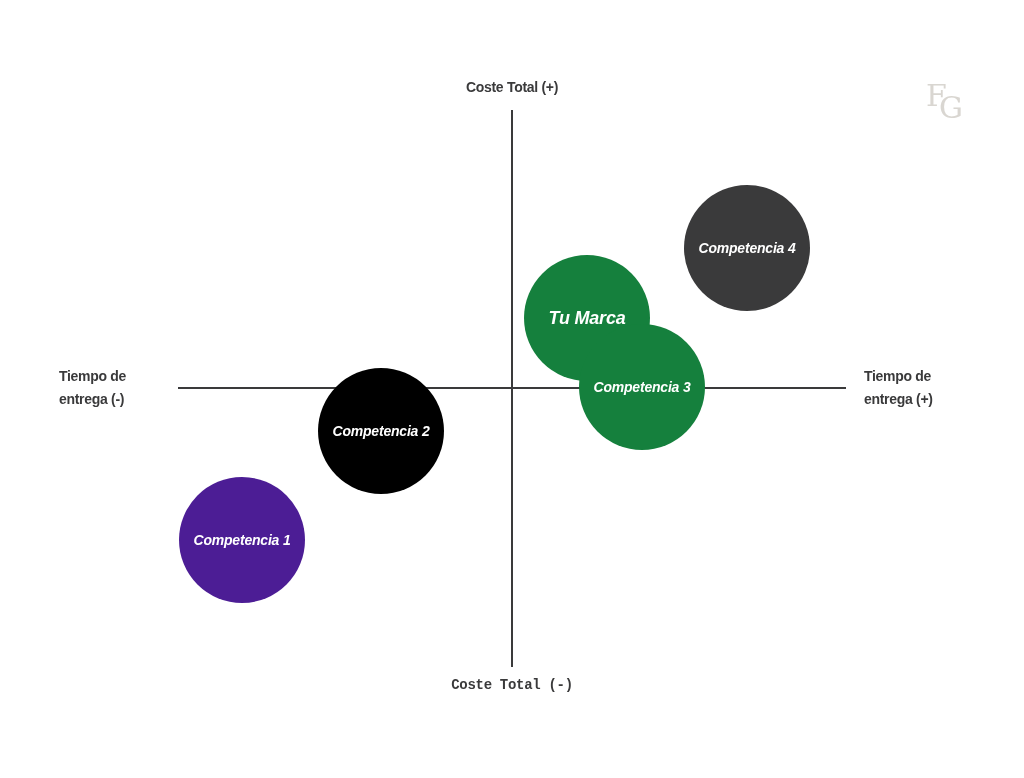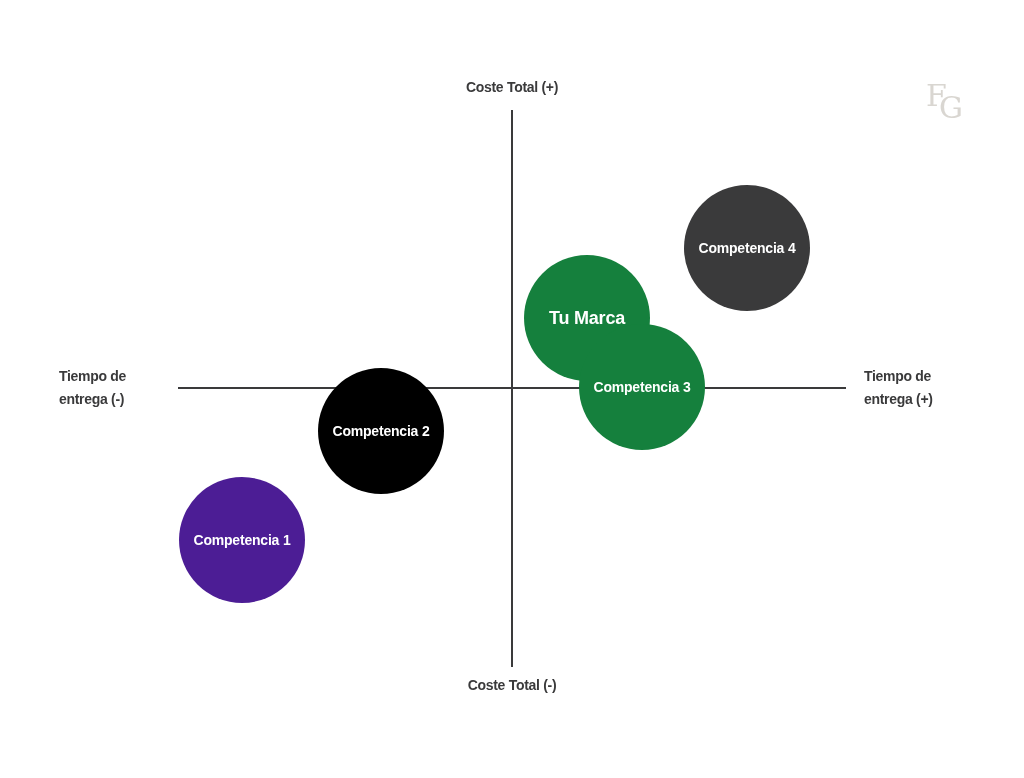--- a/index.html
+++ b/index.html
@@ -2,27 +2,27 @@
 <html><head>
 <meta charset="utf-8">
 <style>
   html, body { margin:0; padding:0; }
   body { width:1024px; height:778px; background:#ffffff; position:relative; overflow:hidden;
          font-family:"Liberation Sans", "DejaVu Sans", sans-serif; }
   .axis-h { position:absolute; left:178px; top:387px; width:668px; height:2px; background:#3a3a3b; }
   .axis-v { position:absolute; left:511px; top:110px; width:2px; height:557px; background:#3a3a3b; }
   .axis-label { position:absolute; color:#3a3a3b; font-weight:bold; font-size:14px; line-height:23px; letter-spacing:-0.3px; }
   .lbl-top { left:0; width:1024px; top:76px; text-align:center; }
-  .lbl-bottom { left:0; width:1024px; top:674px; text-align:center; }
+  .lbl-bottom { left:0; width:1024px; top:674px; text-align:center;font-family:Liberation Mono, monospace; }
   .lbl-left { left:59px; top:365px; }
   .lbl-right { left:864px; top:365px; }
   .circle { position:absolute; width:126px; height:126px; border-radius:50%;
             display:flex; align-items:center; justify-content:center; color:#ffffff;
             font-weight:bold; font-size:14px; letter-spacing:-0.2px; }
-  .circle span { white-space:nowrap; }
+  .circle span { white-space:nowrap;font-style:italic; }
   .logo { position:absolute; left:926px; top:78px; font-family:"DejaVu Serif", "Liberation Serif", serif;
           color:#d9d6d1; font-size:30px; }
   .logo .g { position:absolute; left:13px; top:12px; }
 </style>
 </head>
 <body>
 
 <div class="logo">
   <span>F</span>
   <span class="g">G</span>

